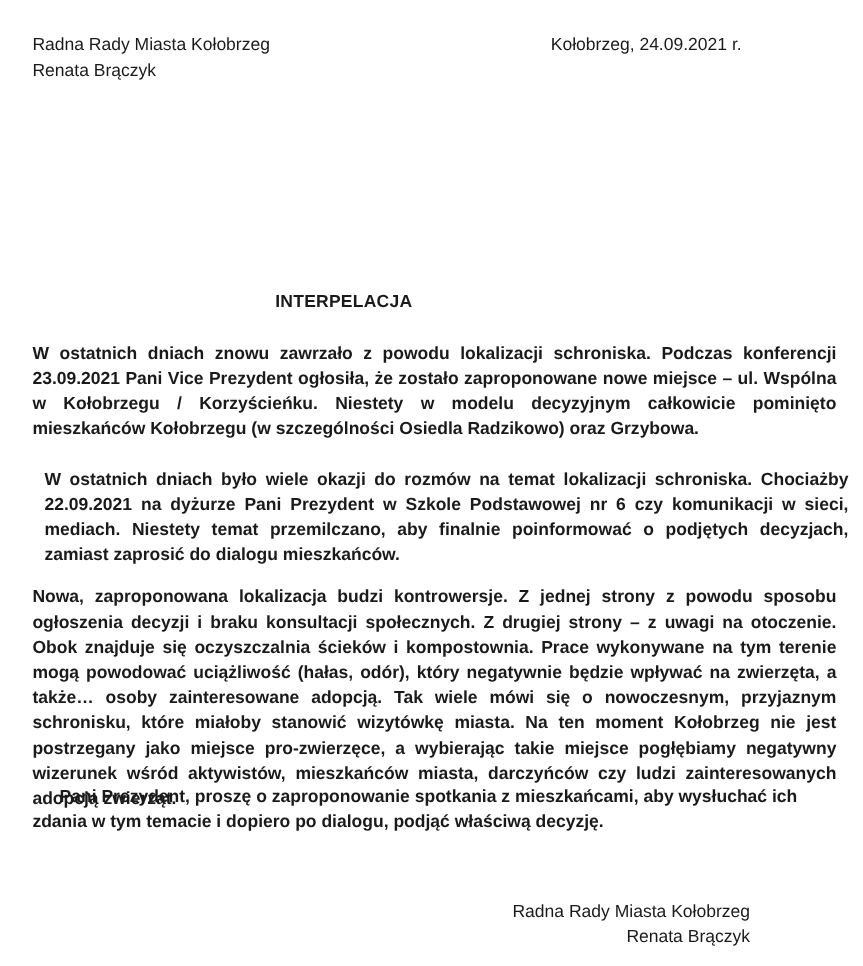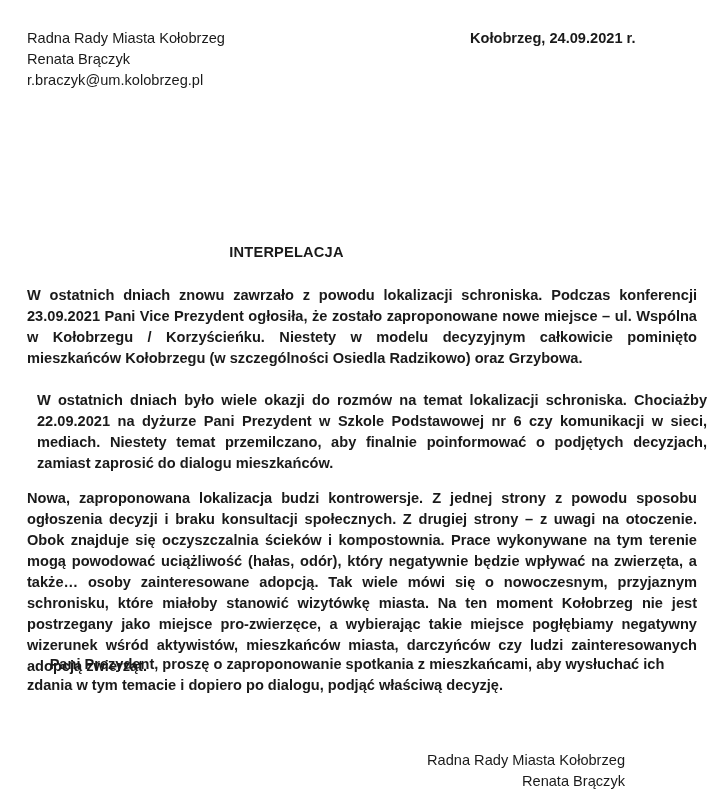--- a/index.html
+++ b/index.html
@@ -13,21 +13,21 @@
       position: relative;
       overflow: hidden;
       font-family: "Liberation Sans", "DejaVu Sans", sans-serif;
       color: #1a1a1a;
       font-size: 14.6px;
       line-height: 21px;
     }
     .abs { position: absolute; }
     .sender { left: 27px; top: 28px; }
     .sender div { white-space: nowrap; }
-    .date { left: 470px; top: 28px; white-space: nowrap; font-weight: bold; }
+    .date { left: 459px; top: 28px; white-space: nowrap; }
     .recipient { left: 357px; top: 146px; }
     .recipient div { white-space: nowrap; }
     .title {
       left: 0; width: 599px; top: 242px;
       text-align: center;
       font-weight: bold;
       letter-spacing: 0.2px;
     }
     .title span { position: relative; left: -13px; }
     .para {
@@ -43,21 +43,20 @@
     .p4 { top: 654px; text-align: center; width: 660px; }
     .signature { left: 400px; width: 225px; top: 750px; text-align: right; }
     .signature div { white-space: nowrap; }
   </style>
 </head>
 <body>
 
 <div class="abs sender">
   <div>Radna Rady Miasta Kołobrzeg</div>
   <div>Renata Brączyk</div>
-  <div>r.braczyk@um.kolobrzeg.pl</div>
 </div>
 
 <div class="abs date">Kołobrzeg, 24.09.2021 r.</div>
 
 <div class="abs recipient">
 </div>
 
 <div class="abs title">
   <span>INTERPELACJA</span>
 </div>

